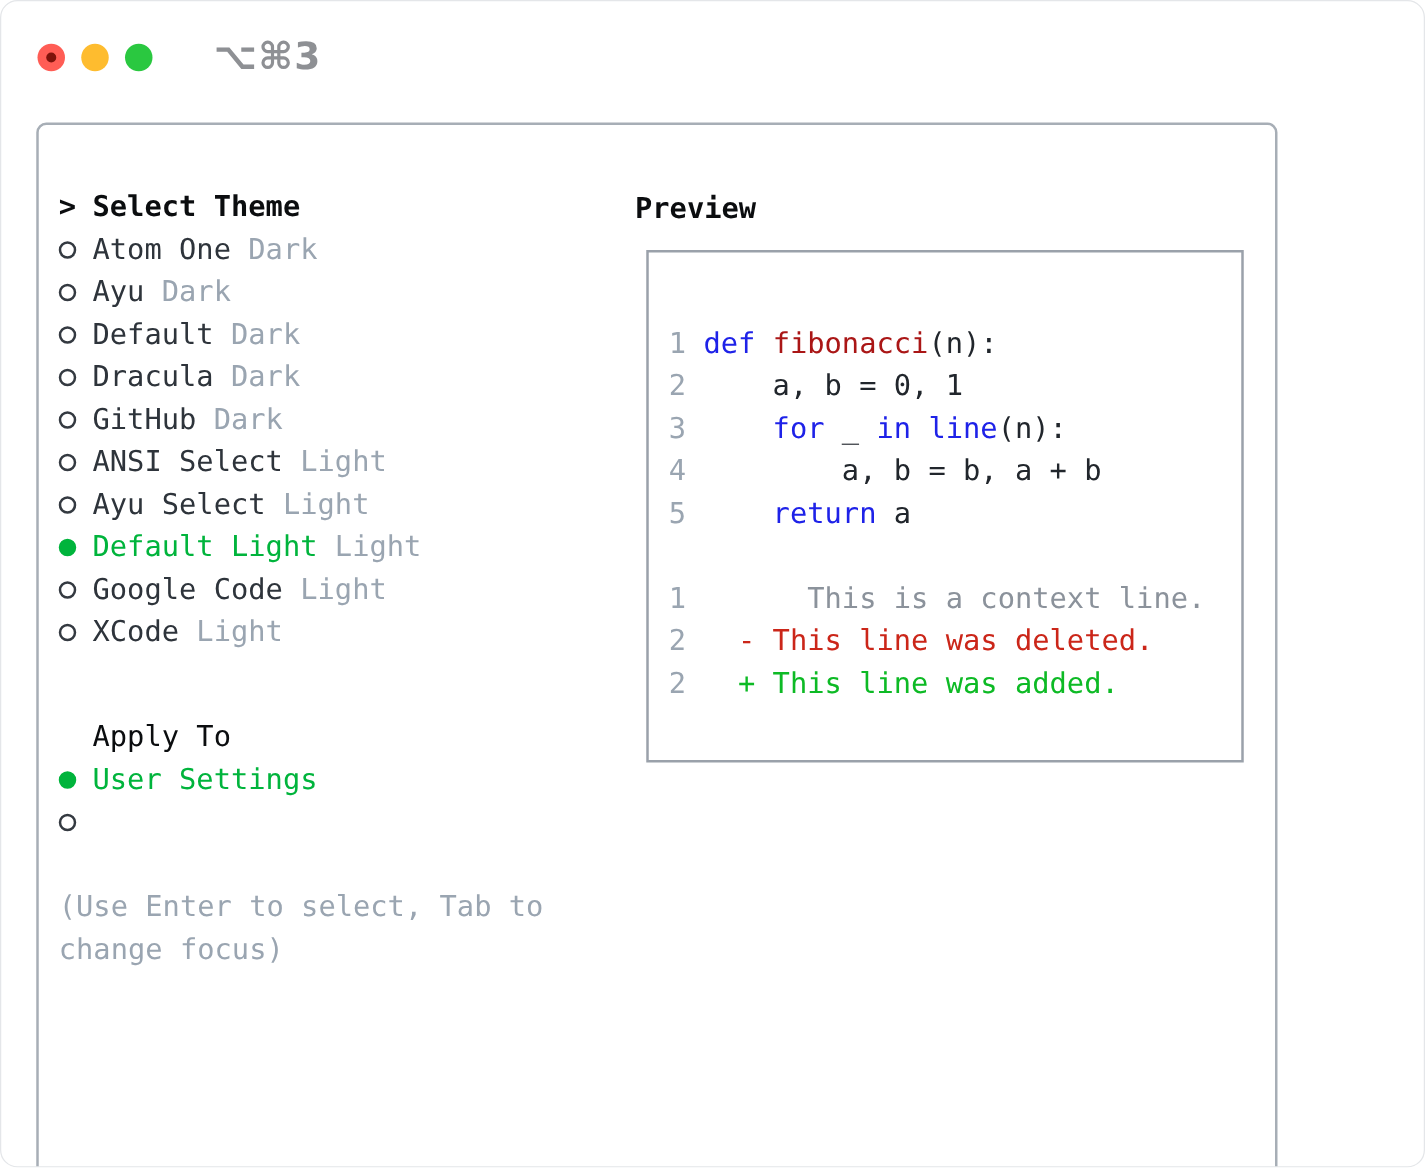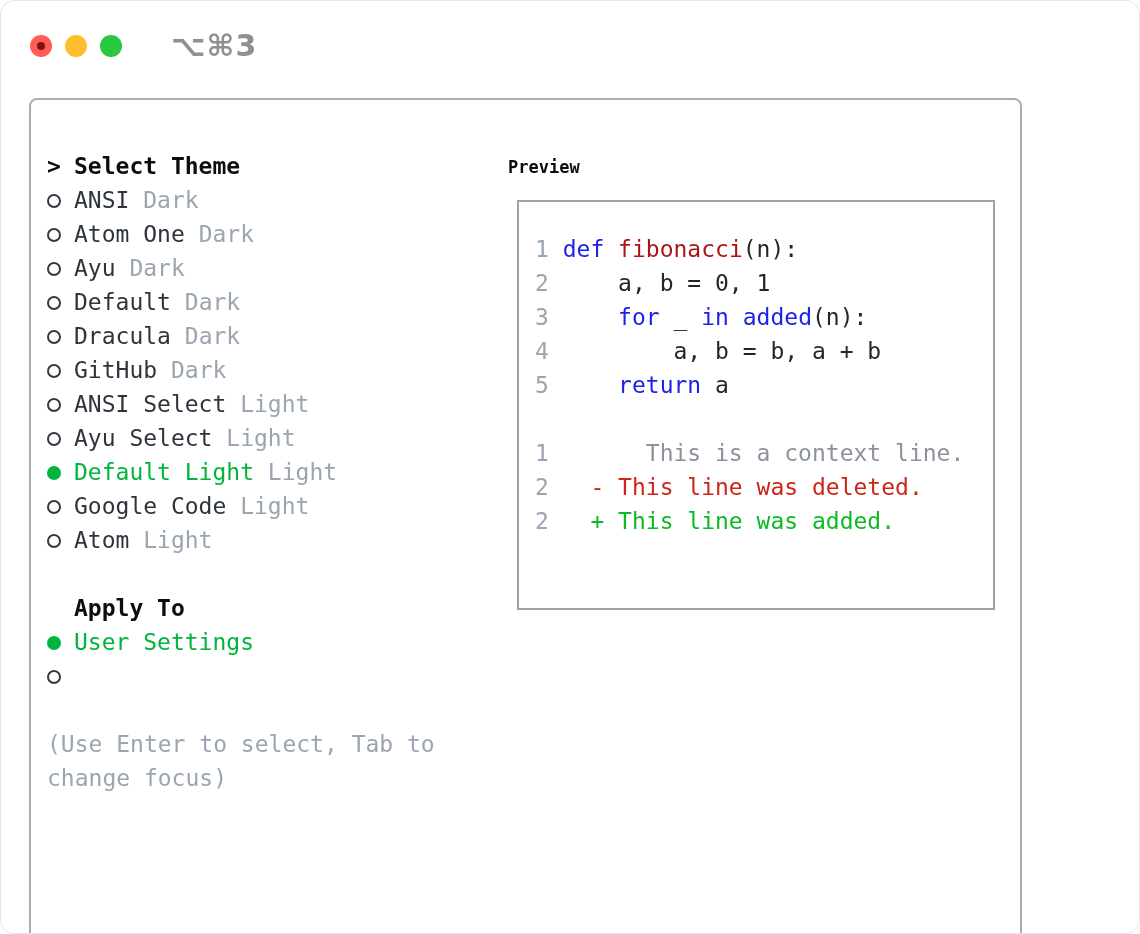--- a/index.html
+++ b/index.html
@@ -31,29 +31,29 @@
   .row { height: 34px; white-space: nowrap; }
   .marker { display: inline-block; width: 27px; }
   .prompt-char { font-weight: bold; color: var(--head); }
   .radio { display: inline-block; width: 14px; height: 14px; box-sizing: border-box;
            border: 2px solid #343a41; border-radius: 50%; }
   .radio.sel { background: var(--green); border-color: var(--green); }
   .header-label { font-weight: bold; color: var(--head); }
   .iname { color: var(--ink); }
   .iname.sel { color: var(--green); text-align: center; }
   .ivariant { color: var(--muted); margin-left: 0.602em; }
-  .apply-header { margin-left: 27px; margin-top: 34px; color: var(--head); font-weight: bold; }
+  .apply-header { margin-left: 27px; margin-top: 50px; color: var(--head); }
   .hint { margin-top: 34px; color: var(--muted); max-width: 440px;
           white-space: normal; line-height: 34px; }
   
-  .preview-title { position: absolute; left: 477px; top: 50px; font-size: 17px;
+  .preview-title { position: absolute; left: 477px; top: 50px; font-size: 23px;
                    line-height: 34px; font-weight: bold; color: var(--head); }
   .preview-box { position: absolute; left: 486px; top: 100px; width: 478px; height: 410px;
                  box-sizing: border-box; border: 2px solid var(--box-border);
-                 padding: 30px 0 0 16px; overflow: hidden; }
+                 padding: 56px 0 0 16px; overflow: hidden; }
   .pline { font-size: 23px; line-height: 34px; white-space: pre; }
   .lnum   { color: var(--lnum); }
   .tk-kw  { color: var(--kw); }
   .tk-fn  { color: var(--fn); }
   .tk-pl  { color: var(--plain); }
   .tk-ctx { color: var(--ctx); text-align: center; }
   .tk-del { color: var(--del); }
   .tk-add { color: var(--add); }
 </style>
 </head>
@@ -71,50 +71,49 @@
   </div>
 
   <div class="panel">
 
     <div class="left-col">
       <div class="row">
         <span class="marker"><span class="prompt-char">&gt;</span></span><span class="header-label">Select Theme</span>
       </div>
 
       <div id="theme-items">
-          <div class="row"><span class="marker"><span class="radio"></span></span><span class="iname">ANSI</span><span class="ivariant">Dark</span></div>
           <div class="row"><span class="marker"><span class="radio"></span></span><span class="iname">Atom One</span><span class="ivariant">Dark</span></div>
           <div class="row"><span class="marker"><span class="radio"></span></span><span class="iname">Ayu</span><span class="ivariant">Dark</span></div>
           <div class="row"><span class="marker"><span class="radio"></span></span><span class="iname">Default</span><span class="ivariant">Dark</span></div>
           <div class="row"><span class="marker"><span class="radio"></span></span><span class="iname">Dracula</span><span class="ivariant">Dark</span></div>
           <div class="row"><span class="marker"><span class="radio"></span></span><span class="iname">GitHub</span><span class="ivariant">Dark</span></div>
           <div class="row"><span class="marker"><span class="radio"></span></span><span class="iname">ANSI Select</span><span class="ivariant">Light</span></div>
           <div class="row"><span class="marker"><span class="radio"></span></span><span class="iname">Ayu Select</span><span class="ivariant">Light</span></div>
           <div class="row"><span class="marker"><span class="radio sel"></span></span><span class="iname sel">Default Light</span><span class="ivariant">Light</span></div>
           <div class="row"><span class="marker"><span class="radio"></span></span><span class="iname">Google Code</span><span class="ivariant">Light</span></div>
-          <div class="row"><span class="marker"><span class="radio"></span></span><span class="iname">Atom</span><span class="ivariant">Light</span></div>
+          <div class="row"><span class="marker"><span class="radio"></span></span><span class="iname">XCode</span><span class="ivariant">Light</span></div>
         </div>
 
       <div class="row apply-header">Apply To</div>
 
       <div id="apply-items">
           <div class="row"><span class="marker"><span class="radio sel"></span></span><span class="iname sel">User Settings</span></div>
           <div class="row"><span class="marker"><span class="radio"></span></span></div>
         </div>
 
       <div class="hint">(Use Enter to select, Tab to change focus)</div>
     </div>
 
     <div class="preview-title">Preview</div>
 
     <div class="preview-box">
       <div id="preview-lines">
           <div class="pline"><span class="lnum">1 </span><span class="tk-kw">def</span><span class="tk-pl"> </span><span class="tk-fn">fibonacci</span><span class="tk-pl">(n):</span></div>
           <div class="pline"><span class="lnum">2 </span><span class="tk-pl">    a, b = 0, 1</span></div>
-          <div class="pline"><span class="lnum">3 </span><span class="tk-pl">    </span><span class="tk-kw">for</span><span class="tk-pl"> _ </span><span class="tk-kw">in</span><span class="tk-pl"> </span><span class="tk-kw">added</span><span class="tk-pl">(n):</span></div>
+          <div class="pline"><span class="lnum">3 </span><span class="tk-pl">    </span><span class="tk-kw">for</span><span class="tk-pl"> _ </span><span class="tk-kw">in</span><span class="tk-pl"> </span><span class="tk-kw">line</span><span class="tk-pl">(n):</span></div>
           <div class="pline"><span class="lnum">4 </span><span class="tk-pl">        a, b = b, a + b</span></div>
           <div class="pline"><span class="lnum">5 </span><span class="tk-pl">    </span><span class="tk-kw">return</span><span class="tk-pl"> a</span></div>
           <div class="pline">&nbsp;</div>
           <div class="pline"><span class="lnum">1 </span><span class="tk-ctx">      This is a context line.</span></div>
           <div class="pline"><span class="lnum">2 </span><span class="tk-del">  - This line was deleted.</span></div>
           <div class="pline"><span class="lnum">2 </span><span class="tk-add">  + This line was added.</span></div>
         </div>
     </div>
 
   </div>

